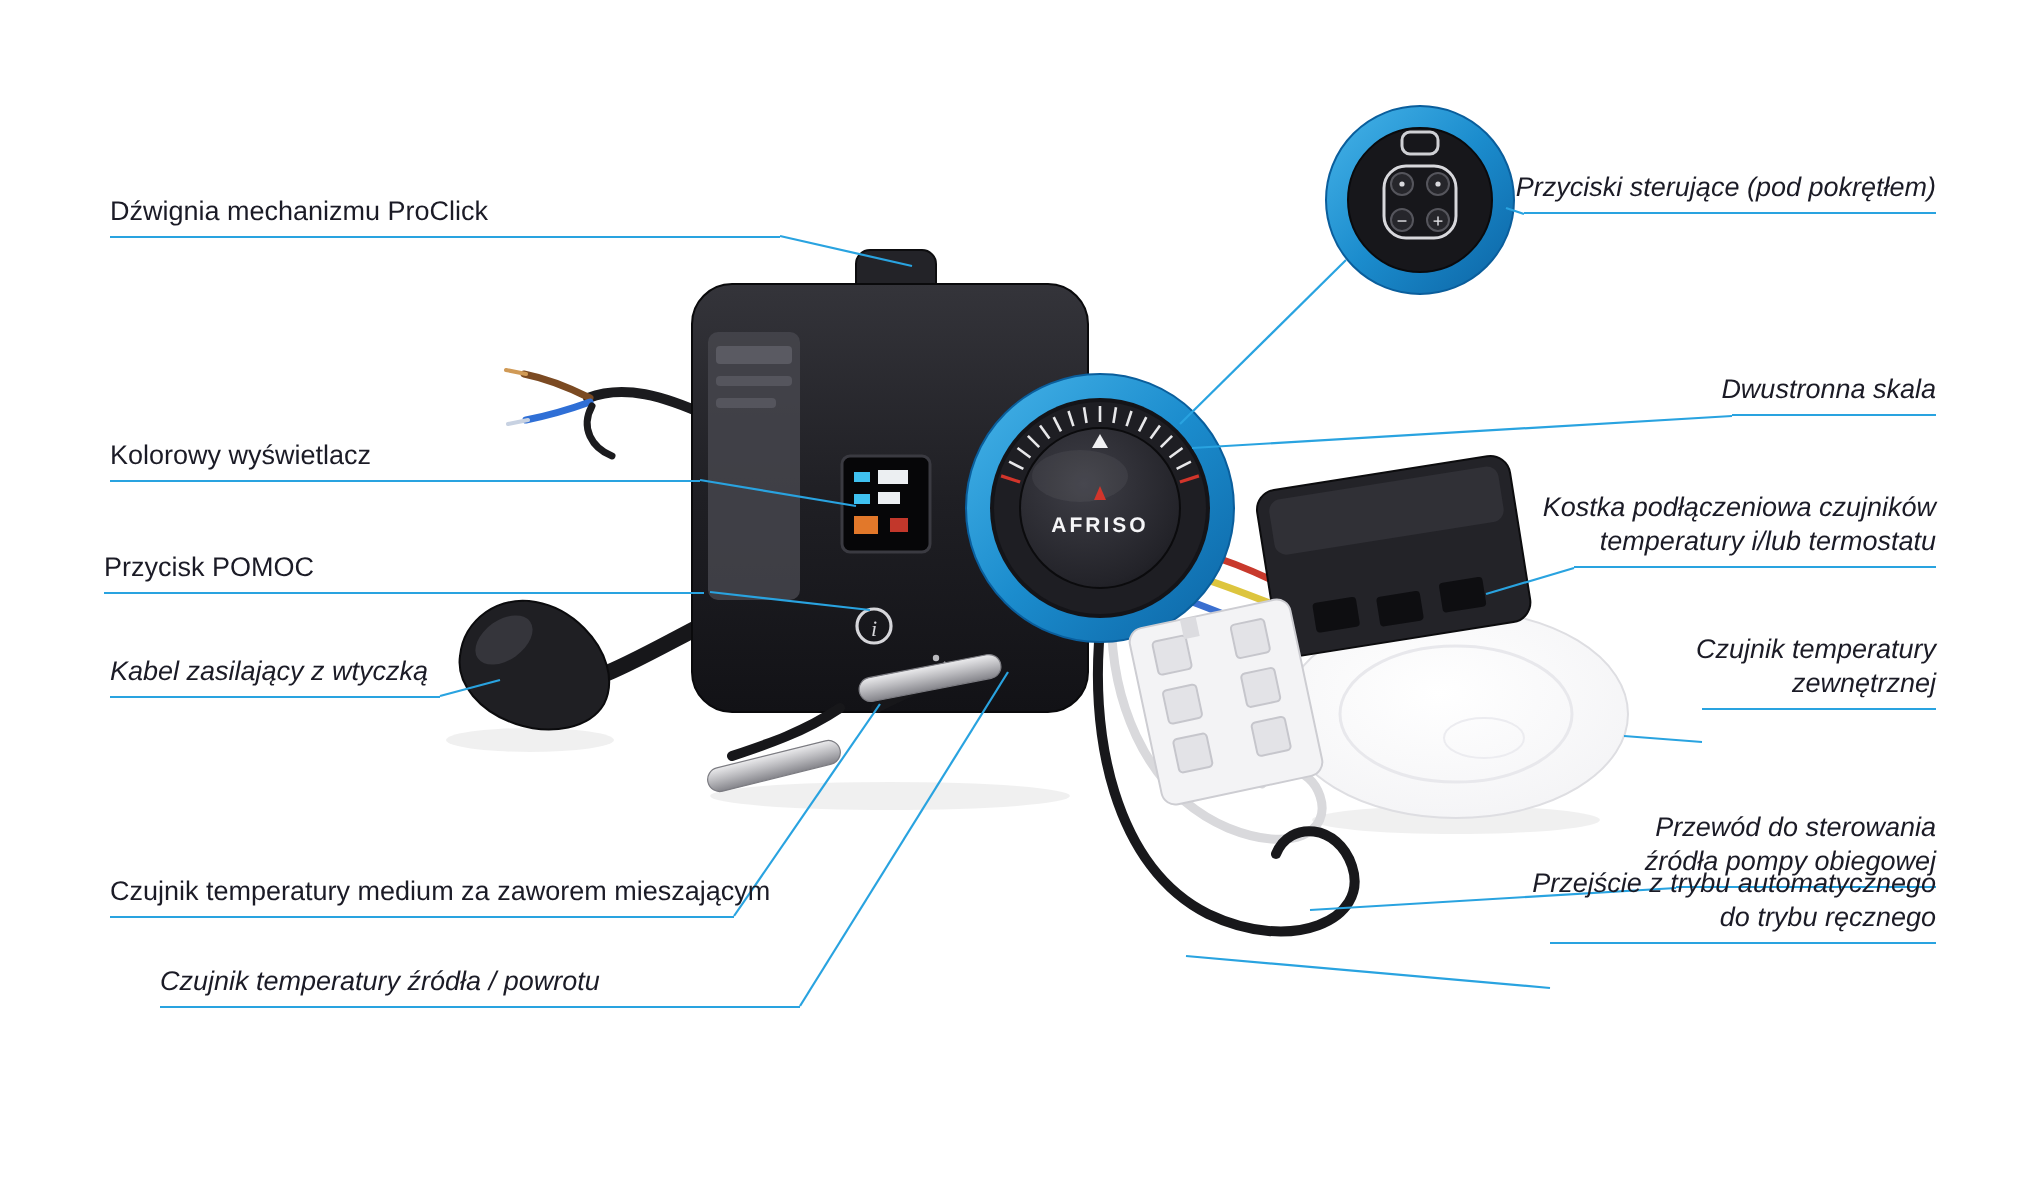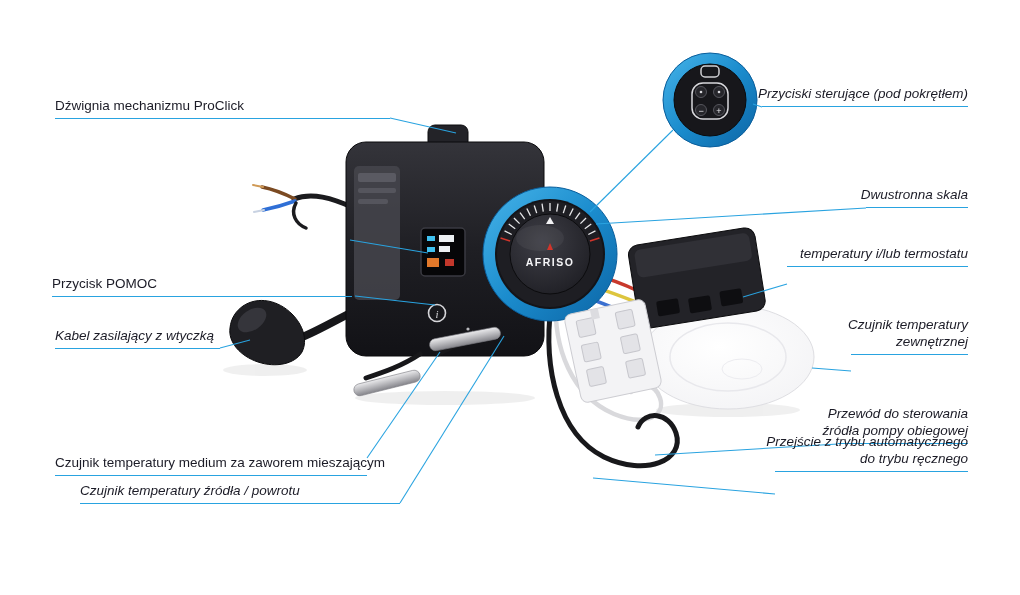--- a/index.html
+++ b/index.html
@@ -220,32 +220,34 @@
       <line x1="866" y1="208" x2="596" y2="224"></line>
       <line x1="787" y1="284" x2="743" y2="297"></line>
       <line x1="851" y1="371" x2="812" y2="368"></line>
       <line x1="838" y1="444" x2="655" y2="455"></line>
       <line x1="775" y1="494" x2="593" y2="478"></line>
       <line x1="673" y1="130" x2="590" y2="212"></line>
     </g>
   </svg>
 
   <div class="label" style="left:55px; top:97px; width:335px;">Dźwignia mechanizmu ProClick</div>
+  <div class="label" style="left:55px; top:219px; width:295px;">Kolorowy wyświetlacz</div>
   <div class="label" style="left:40px; top:275px; width:300px;margin-left:12px;">Przycisk POMOC</div>
   <div class="label" style="left:55px; top:327px; width:165px;font-style:italic;">Kabel zasilający z wtyczką</div>
-  <div class="label" style="left:55px; top:454px; width:312px;">Czujnik temperatury medium za zaworem mieszającym</div>
+  <div class="label" style="left:55px; top:437px; width:312px;">Czujnik temperatury medium za zaworem mieszającym</div>
   <div class="label" style="left:80px; top:482px; width:320px;font-style:italic;">Czujnik temperatury źródła / powrotu</div>
 
   <div class="label right" style="top:85px; width:206px;">
     <span class="ln">Przyciski sterujące (pod pokrętłem)</span>
   </div>
   <div class="label right" style="top:186px; width:102px;">
     <span class="ln">Dwustronna skala</span>
   </div>
   <div class="label right" style="top:245px; width:181px;">
+    <span class="ln">Kostka podłączeniowa czujników</span>
     <span class="ln">temperatury i/lub termostatu</span>
   </div>
   <div class="label right" style="top:316px; width:117px;margin-left:44px;">
     <span class="ln">Czujnik temperatury</span>
     <span class="ln">zewnętrznej</span>
   </div>
   <div class="label right" style="top:405px; width:130px;">
     <span class="ln">Przewód do sterowania</span>
     <span class="ln">źródła pompy obiegowej</span>
   </div>

